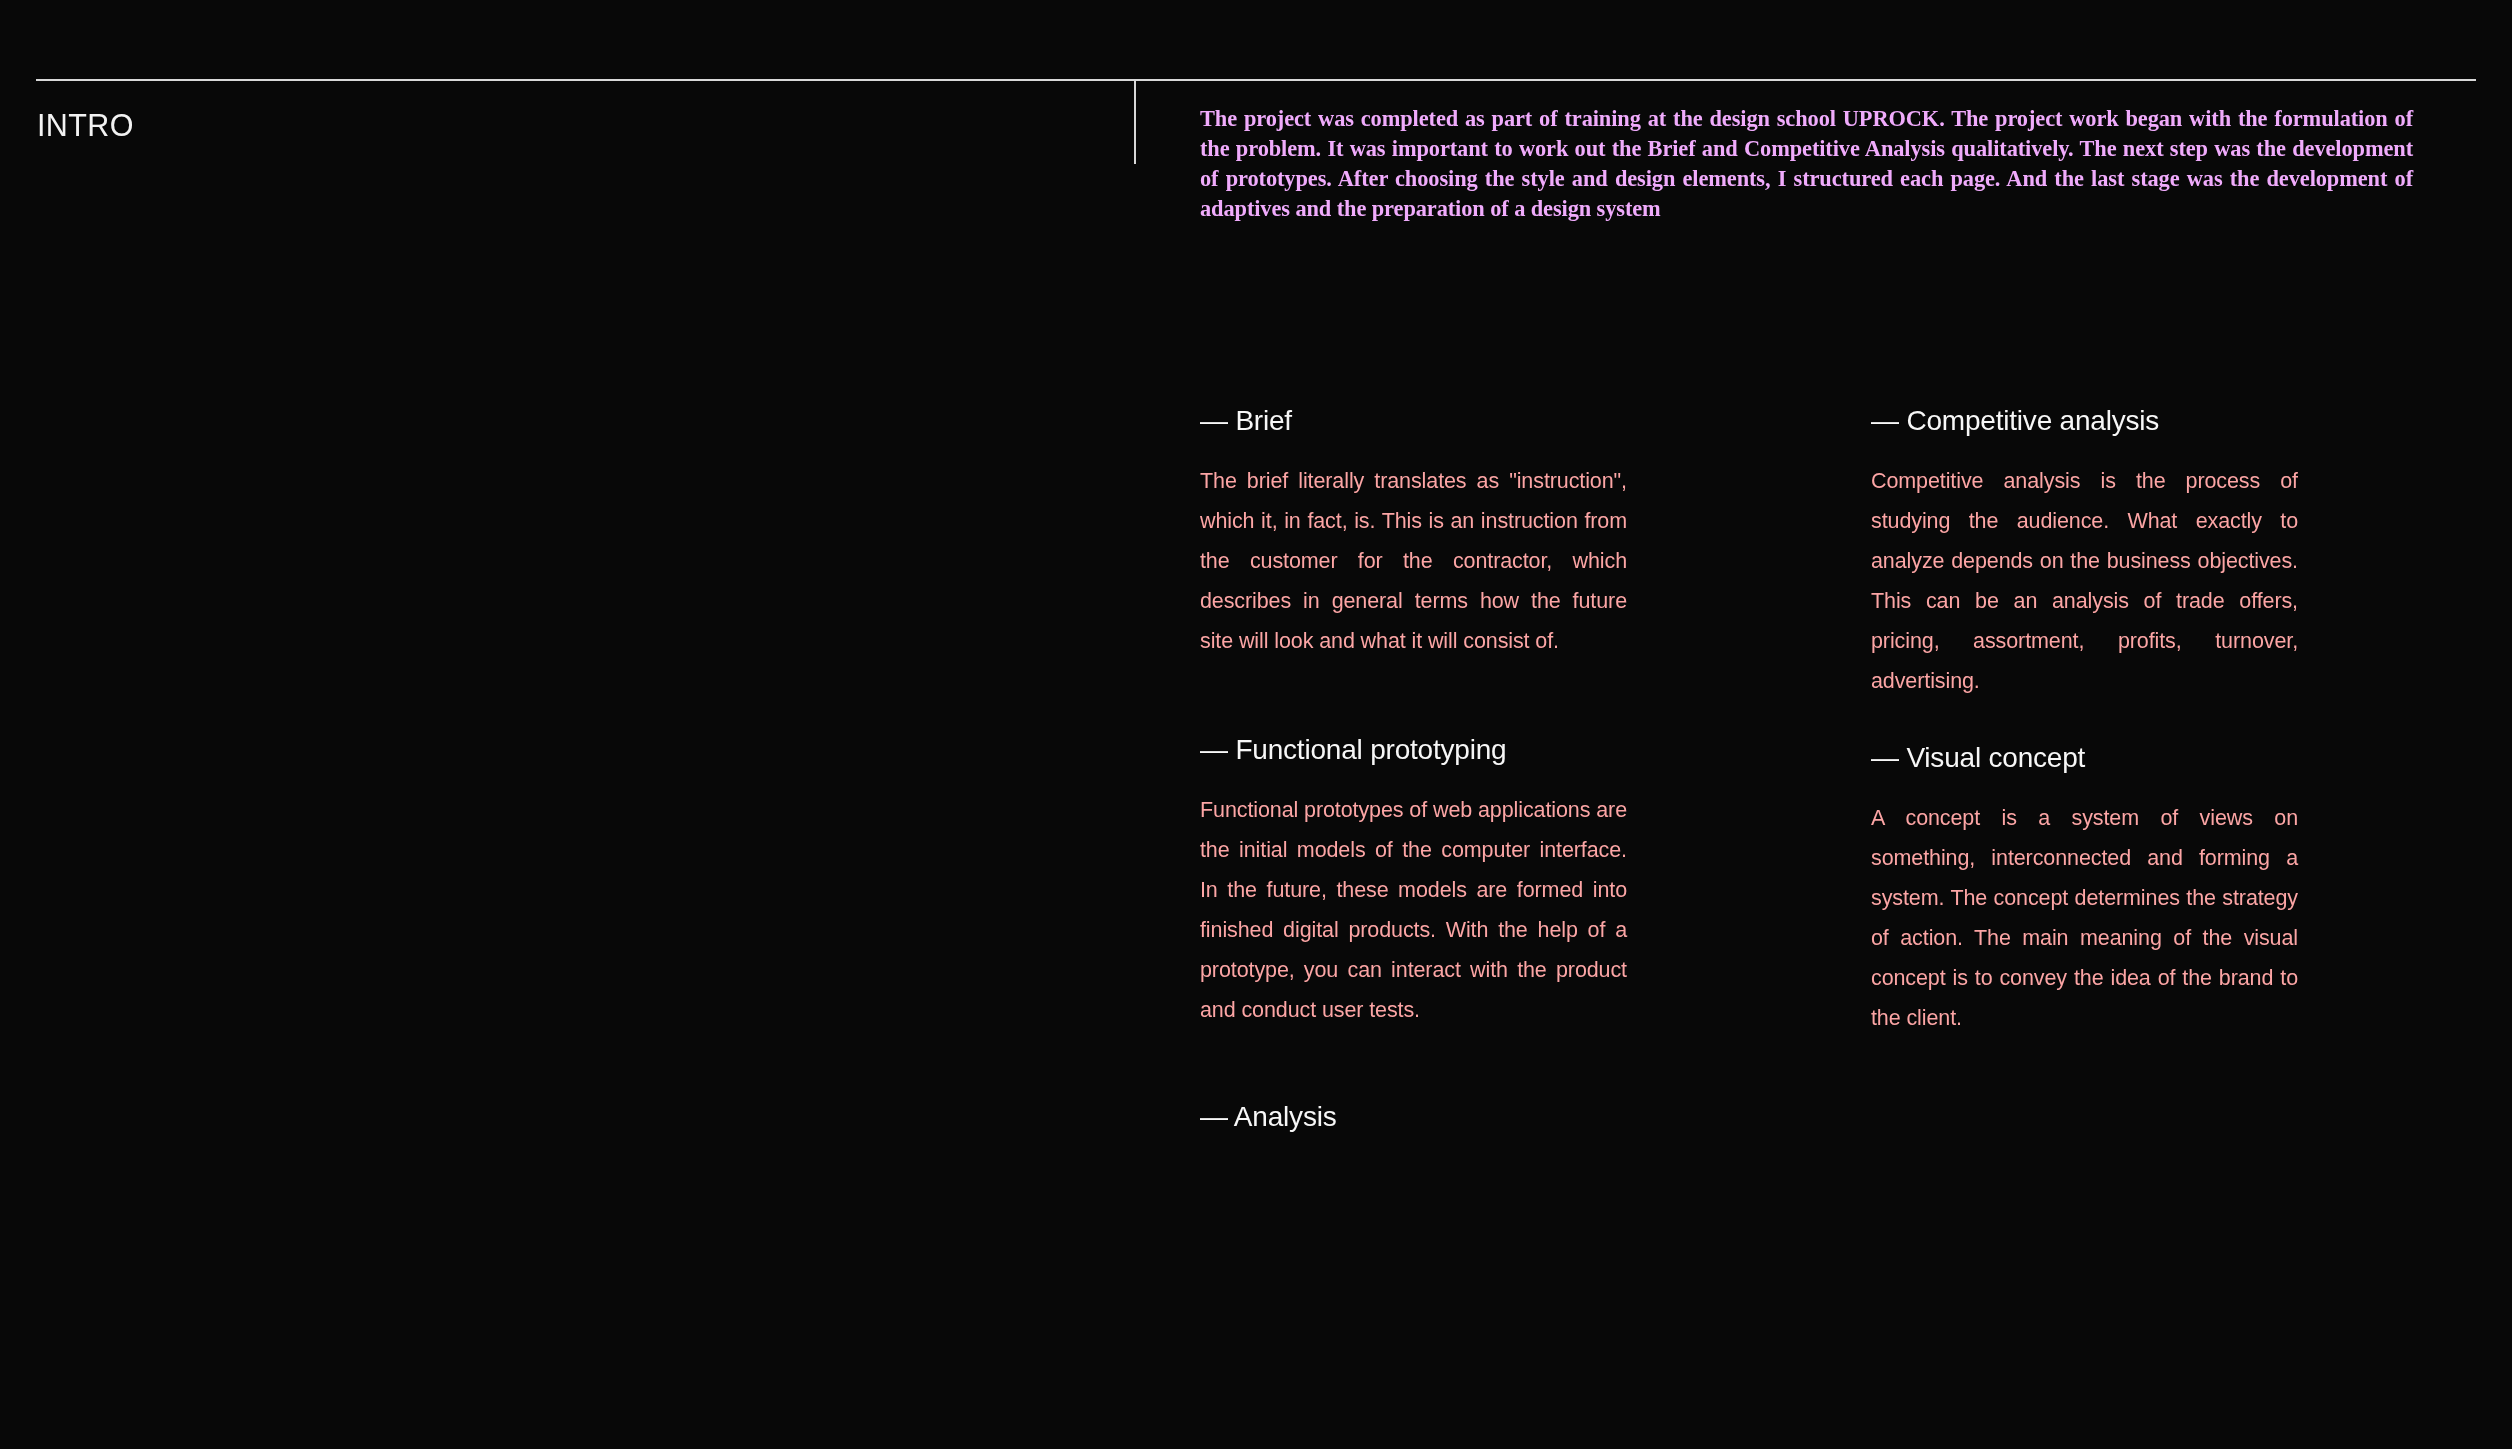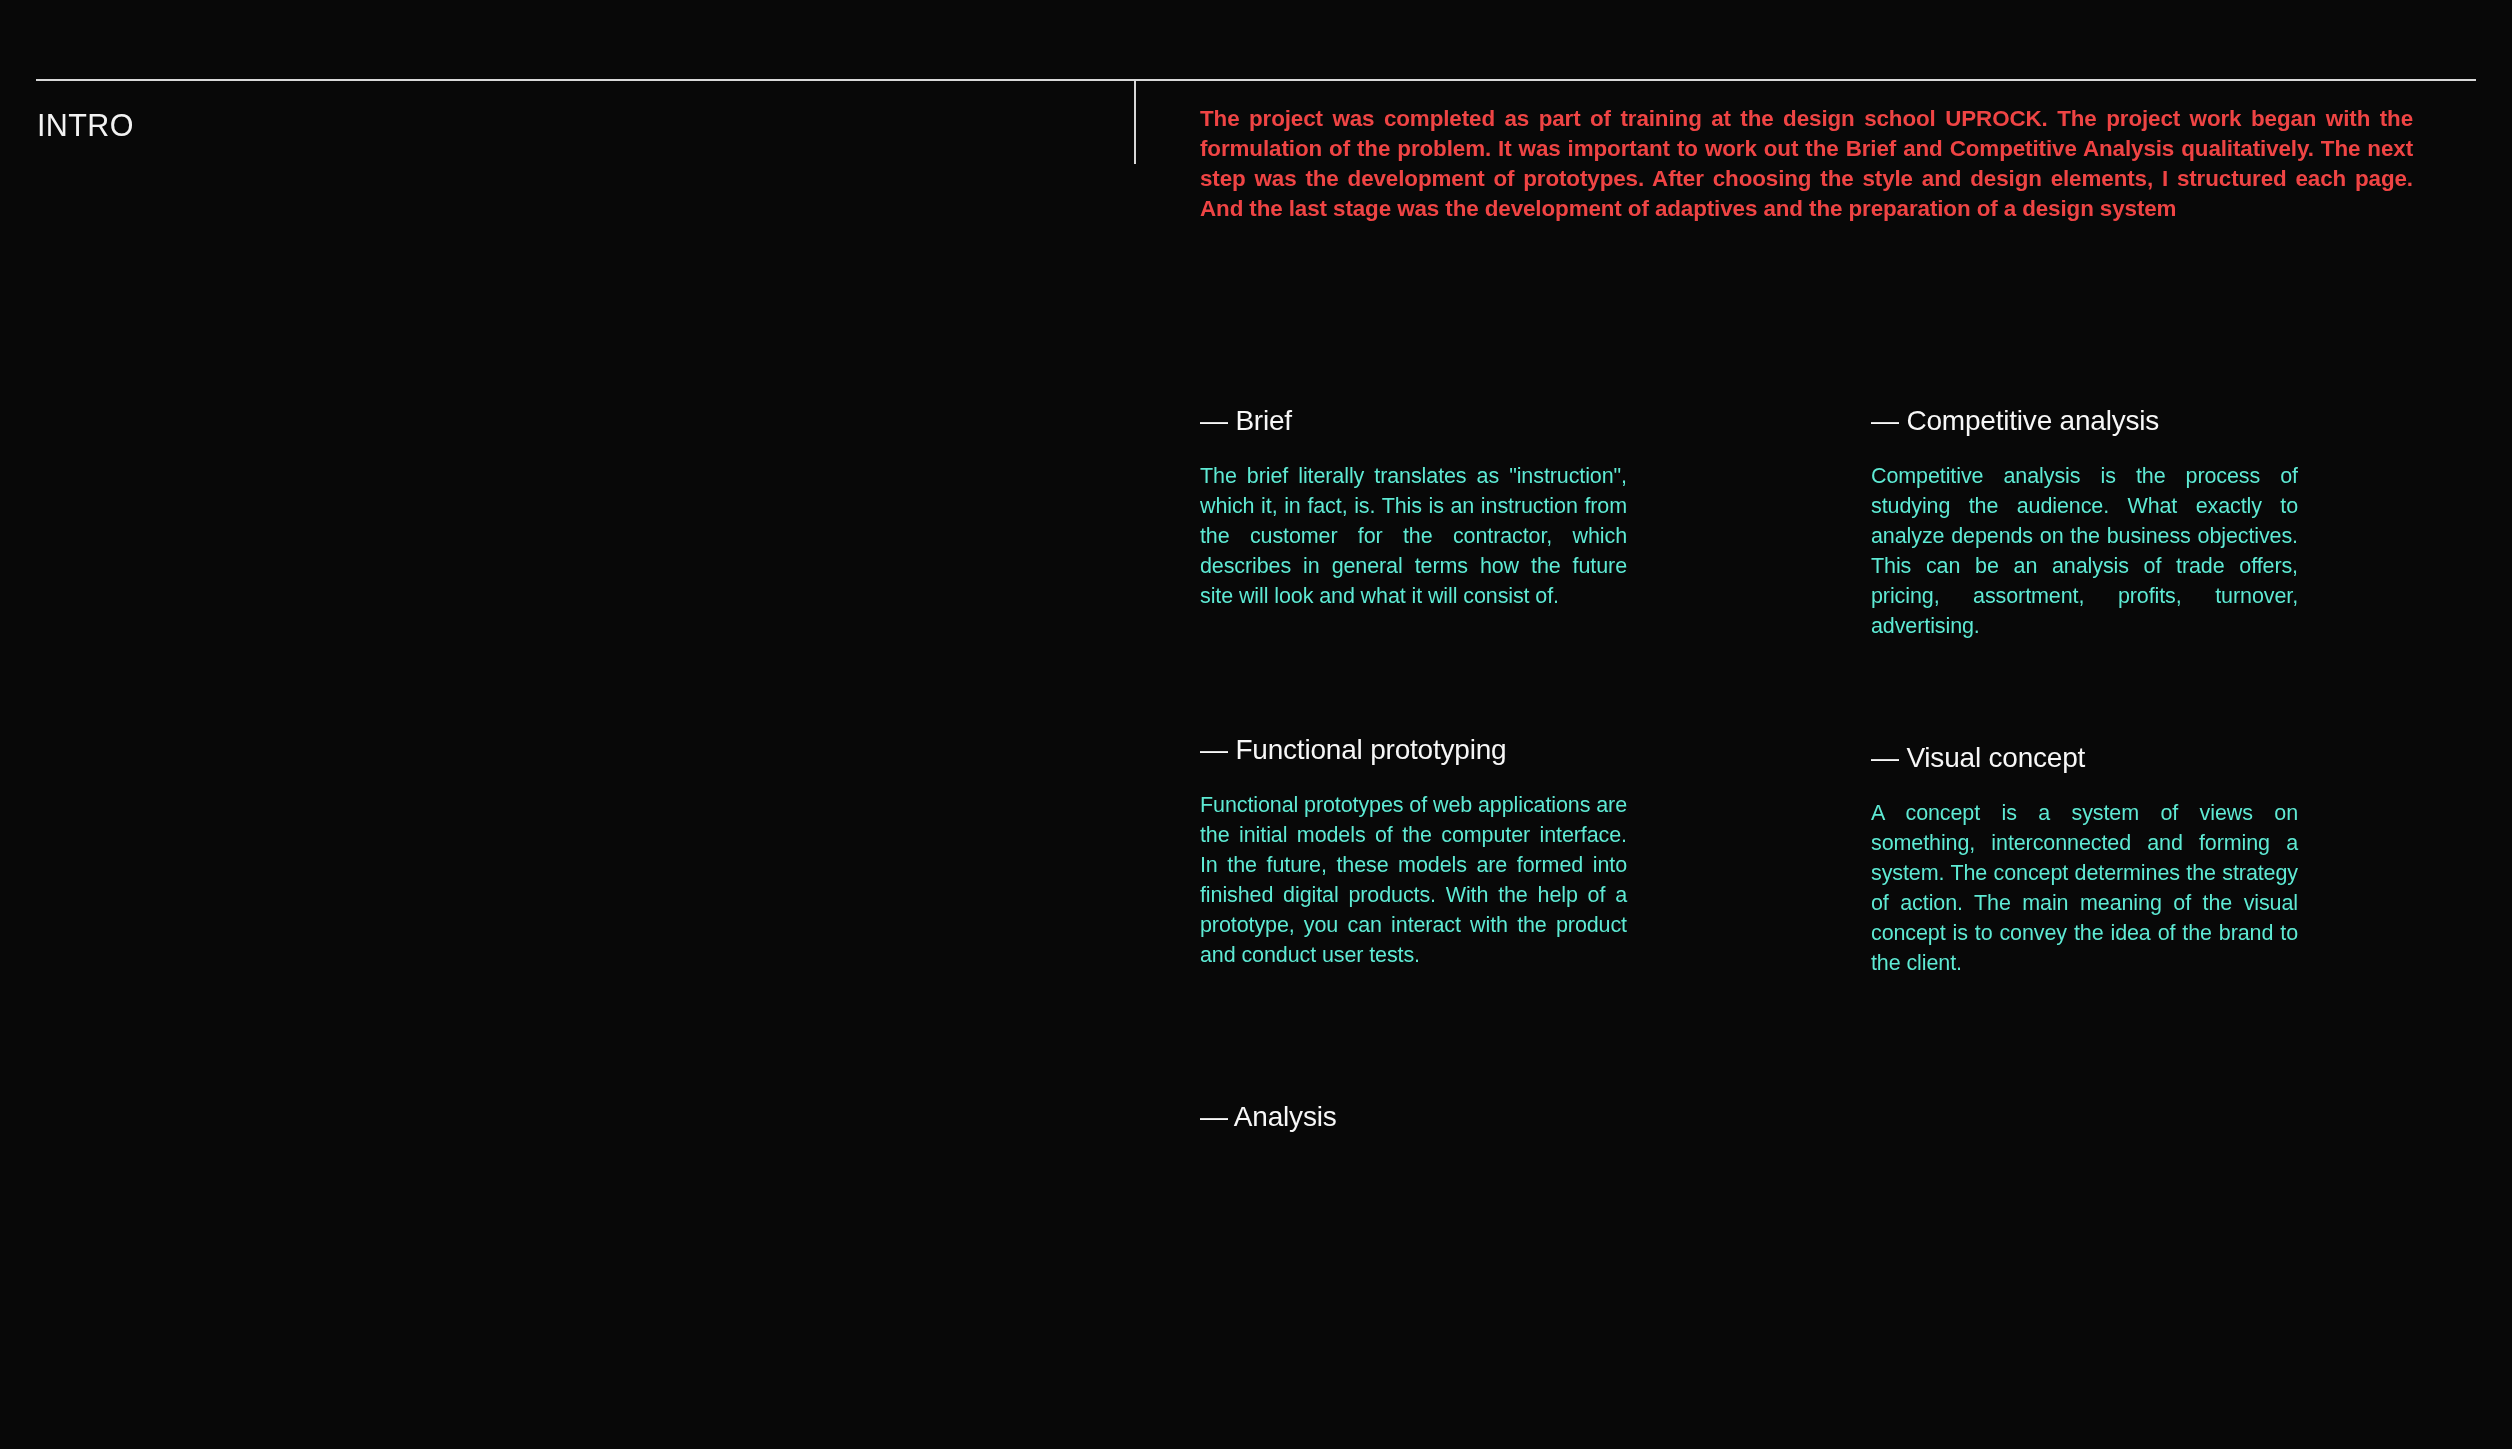--- a/index.html
+++ b/index.html
@@ -51,25 +51,25 @@
     white-space: nowrap;
     text-align: right;
   }
 
   
   .intro-paragraph {
     position: absolute;
     left: 1200px;
     top: 104px;
     width: 1213px;
-    font-family: Liberation Sans, sans-serif;
+    font-family: Liberation Serif, serif;
     font-size: 22.4px;
     line-height: 30px;
     font-weight: 700;
-    color: #ef4444;
+    color: #f0abfc;
     text-align: justify;
     letter-spacing: -0.1px;
   }
 
   
   .cards {
     position: absolute;
     left: 1200px;
     top: 404px;
     width: 1099px;
@@ -96,23 +96,23 @@
     font-weight: 400;
     color: #f7f7f7;
     letter-spacing: -0.2px;
     white-space: nowrap;
   }
 
   .card-body {
     margin-top: 23px;
     font-family: "Liberation Sans", sans-serif;
     font-size: 21.5px;
-    line-height: 30px;
+    line-height: 40px;
     font-weight: 400;
-    color: #5eead4;
+    color: #fca5a5;
     text-align: justify;
     letter-spacing: -0.1px;
   }
 
   .card.r3 .card-body { margin-top: 16px; }
 </style>
 </head>
 <body>
 
 <div class="top-rule"></div>

